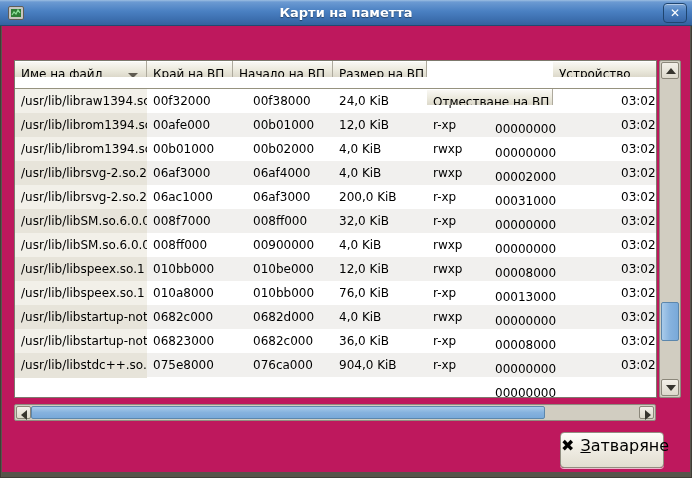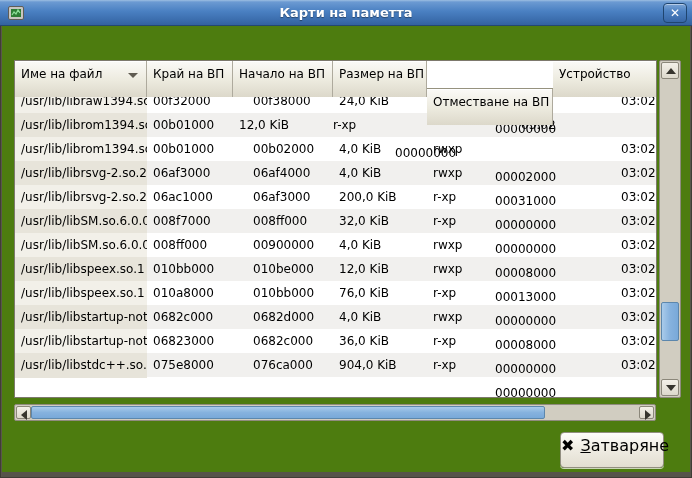--- a/index.html
+++ b/index.html
@@ -1,18 +1,18 @@
 <!DOCTYPE html>
 <html><head>
 <meta charset="utf-8">
 <style>
   html,body{margin:0;padding:0;background:#555;}
   *{box-sizing:border-box;font-family:"DejaVu Sans","Liberation Sans",sans-serif;}
   .window{
-    position:relative;width:692px;height:478px;background:#4d7c0f;overflow:hidden;
+    position:relative;width:692px;height:478px;background:#be185d;overflow:hidden;
     box-shadow: inset 0 0 0 1px #403d36, inset 2px 0 0 #5a564c, inset -2px 0 0 #5a564c, inset 0 -6px 0 #57544a;
   }
   
   .titlebar{
     position:absolute;left:0;top:0;width:692px;height:26px;
     background:linear-gradient(180deg,#9dbfe2 0%,#6b9ad2 8%,#4a80c2 45%,#3b6dad 80%,#33629e 100%);
     border-bottom:1px solid #24486f;
   }
   .titlebar .title{
     position:absolute;left:0;right:0;top:5px;text-align:center;
@@ -29,21 +29,21 @@
   }
   
   .app-label{position:absolute;left:16px;top:36px;font-size:13px;color:#000;white-space:nowrap;}
   
   .table-frame{
     position:absolute;left:14px;top:60px;width:643px;height:338px;
     background:#fff;border:1px solid #7d796d;overflow:hidden;
   }
   .thead{display:flex;height:28px;border-bottom:1px solid #96927f;}
   .th{
-    position:relative;height:36px;line-height:27px;padding:0 6px;font-size:12px;color:#000;
+    position:relative;height:16px;line-height:27px;padding:0 6px;font-size:12px;color:#000;
     background:linear-gradient(180deg,#fbfaf7 0%,#eceade 55%,#dcd8ca 100%);
     border-right:1px solid #aeaa9d;box-shadow:inset 0 1px 0 #fff;
     white-space:nowrap;overflow:hidden;cursor:default;
   }
   .tr{display:flex;height:24px;}
   .td{
     height:25px;line-height:25px;padding:0 6px;font-size:12px;color:#000;
     white-space:nowrap;overflow:hidden;
   }
   .c1{width:132px;}.c2{width:100px;}.c3{width:86px;}.c4{width:94px;}
@@ -138,20 +138,21 @@
       <div class="td c1">/usr/lib/libraw1394.so</div>
       <div class="td c2">00f32000</div>
       <div class="td c3">00f38000</div>
       <div class="td c4">24,0 KiB</div>
       <div class="td c5">r-xp</div>
       <div class="td c6">00000000</div>
       <div class="td c7">03:02</div>
     </div>
     <div class="tr even">
       <div class="td c1">/usr/lib/librom1394.so</div>
+      <div class="td c2">00afe000</div>
       <div class="td c3">00b01000</div>
       <div class="td c4">12,0 KiB</div>
       <div class="td c5">r-xp</div>
       <div class="td c6">00000000</div>
       <div class="td c7">03:02</div>
     </div>
     <div class="tr odd">
       <div class="td c1">/usr/lib/librom1394.so</div>
       <div class="td c2">00b01000</div>
       <div class="td c3">00b02000</div>

